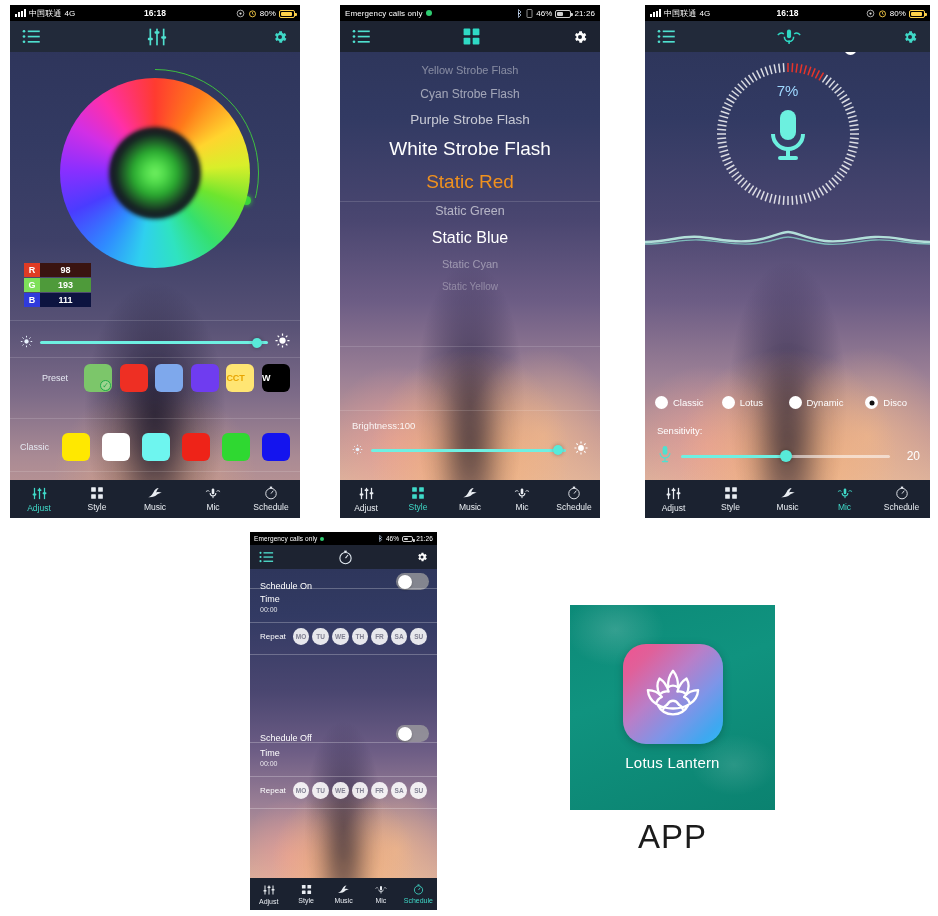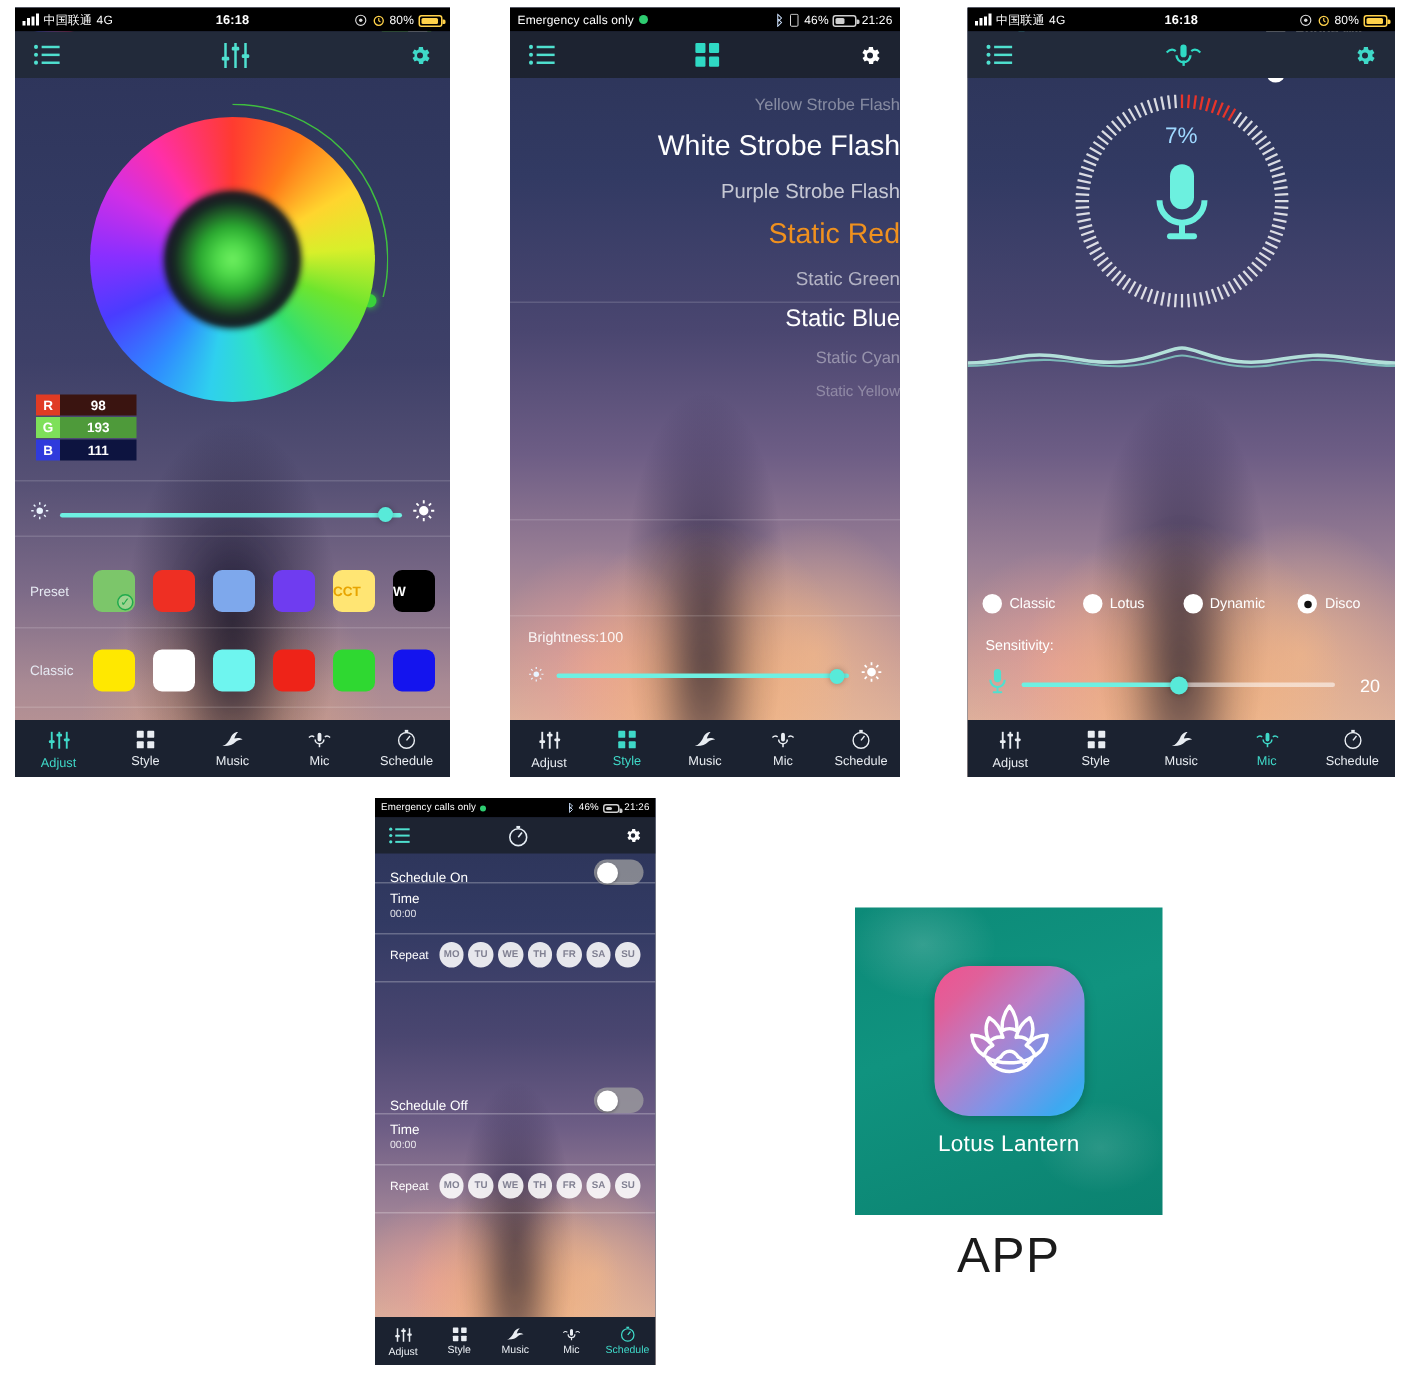--- a/index.html
+++ b/index.html
@@ -196,21 +196,21 @@
   .sw .tick {
     position: absolute; right: 1px; bottom: 1px; width: 11px; height: 11px; border-radius: 50%;
     background: rgba(255,255,255,.25); border: 1px solid #1faa4c; color: #1faa4c;
     font-size: 8px; line-height: 9px; text-align: center;
   }
   .sw .cct { color: #e8a400; font-size: 9px; font-weight: bold; text-align: center; line-height: 28px; }
   .sw .wtxt { color: #fff; font-size: 9px; font-weight: bold; text-align: center; line-height: 28px; }
   .divline { position: absolute; left: 0; right: 0; height: 1px; background: rgba(255,255,255,.14); }
 
   
-  .stylelist { position: absolute; left: 0; right: 0; top: 48px; text-align: right; z-index: 3; }
+  .stylelist { position: absolute; left: 0; right: 0; top: 48px; text-align: center; z-index: 3; }
   .sitem { color: rgba(255,255,255,.42); font-size: 11px; margin: 11px 0; }
   .sitem.n2 { font-size: 12px; color: rgba(255,255,255,.55); }
   .sitem.n3 { font-size: 13.5px; color: rgba(255,255,255,.72); }
   .sitem.big { font-size: 19px; color: #ffffff; }
   .sitem.sel { font-size: 19px; color: #f0911e; }
   .sitem.n6 { font-size: 16px; color: #ffffff; }
   .sitem.n7 { font-size: 12.5px; color: rgba(255,255,255,.6); }
   .sitem.n8 { font-size: 11px; color: rgba(255,255,255,.4); }
   .sitem.n9 { font-size: 10px; color: rgba(255,255,255,.32); }
   .sctl { position: absolute; left: 12px; right: 12px; z-index: 4; color: #fff; }
@@ -381,21 +381,21 @@
           <svg width="15" height="15" viewBox="0 0 24 24">
               <circle cx="12" cy="12" r="5" fill="#ffffff"></circle>
               <g stroke="#ffffff" stroke-width="2">
                 <path d="M12 .8v3.4M12 19.8v3.4M.8 12h3.4M19.8 12h3.4M4.2 4.2l2.4 2.4M17.4 17.4l2.4 2.4M19.8 4.2l-2.4 2.4M6.6 17.4l-2.4 2.4"></path>
               </g>
             </svg>
         </span>
       </div>
       <div class="divline" style="top:352px"></div>
 
-      <div class="sect" style="top:374px; height:30px;">
+      <div class="sect" style="top:358px; height:30px;margin-left:22px;">
         <span class="lbl">Preset</span>
         <span class="swatches">
           <span class="sw" style="background:#7cc66a">
               <span class="tick">✓</span>
             </span>
           <span class="sw" style="background:#ee2f23"></span>
           <span class="sw" style="background:#7ea8ec"></span>
           <span class="sw" style="background:#6f3cf0"></span>
           <span class="sw" style="background:#ffe573"><span class="cct">CCT</span></span>
           <span class="sw" style="background:#000"><span class="wtxt">W</span></span>
@@ -511,22 +511,23 @@
       </span>
       <span class="ic">
         <svg width="16" height="16" viewBox="0 0 24 24">
             <path fill="#ffffff" d="M19.4 13a7.6 7.6 0 0 0 0-2l2-1.6-2-3.4-2.4 1a7.6 7.6 0 0 0-1.7-1l-.4-2.6h-4l-.4 2.6a7.6 7.6 0 0 0-1.7 1l-2.4-1-2 3.4L6.6 11a7.6 7.6 0 0 0 0 2l-2 1.6 2 3.4 2.4-1c.5.4 1.1.8 1.7 1l.4 2.6h4l.4-2.6c.6-.2 1.2-.6 1.7-1l2.4 1 2-3.4-2-1.6zM12 15a3 3 0 1 1 0-6 3 3 0 0 1 0 6z"></path>
           </svg>
       </span>
     </div>
 
     <div class="stylelist">
       <div class="sitem">Yellow Strobe Flash</div>
+      <div class="sitem n2">Cyan Strobe Flash</div>
+      <div class="sitem n3">Purple Strobe Flash</div>
       <div class="sitem big">White Strobe Flash</div>
-      <div class="sitem n3">Purple Strobe Flash</div>
       <div class="sitem sel">Static Red</div>
       <div class="sitem n7">Static Green</div>
       <div class="sitem n6">Static Blue</div>
       <div class="sitem n8">Static Cyan</div>
       <div class="sitem n9">Static Yellow</div>
     </div>
 
     <div class="divline" style="top:196px; z-index:4"></div>
     <div class="divline" style="top:341px; z-index:4"></div>
 

